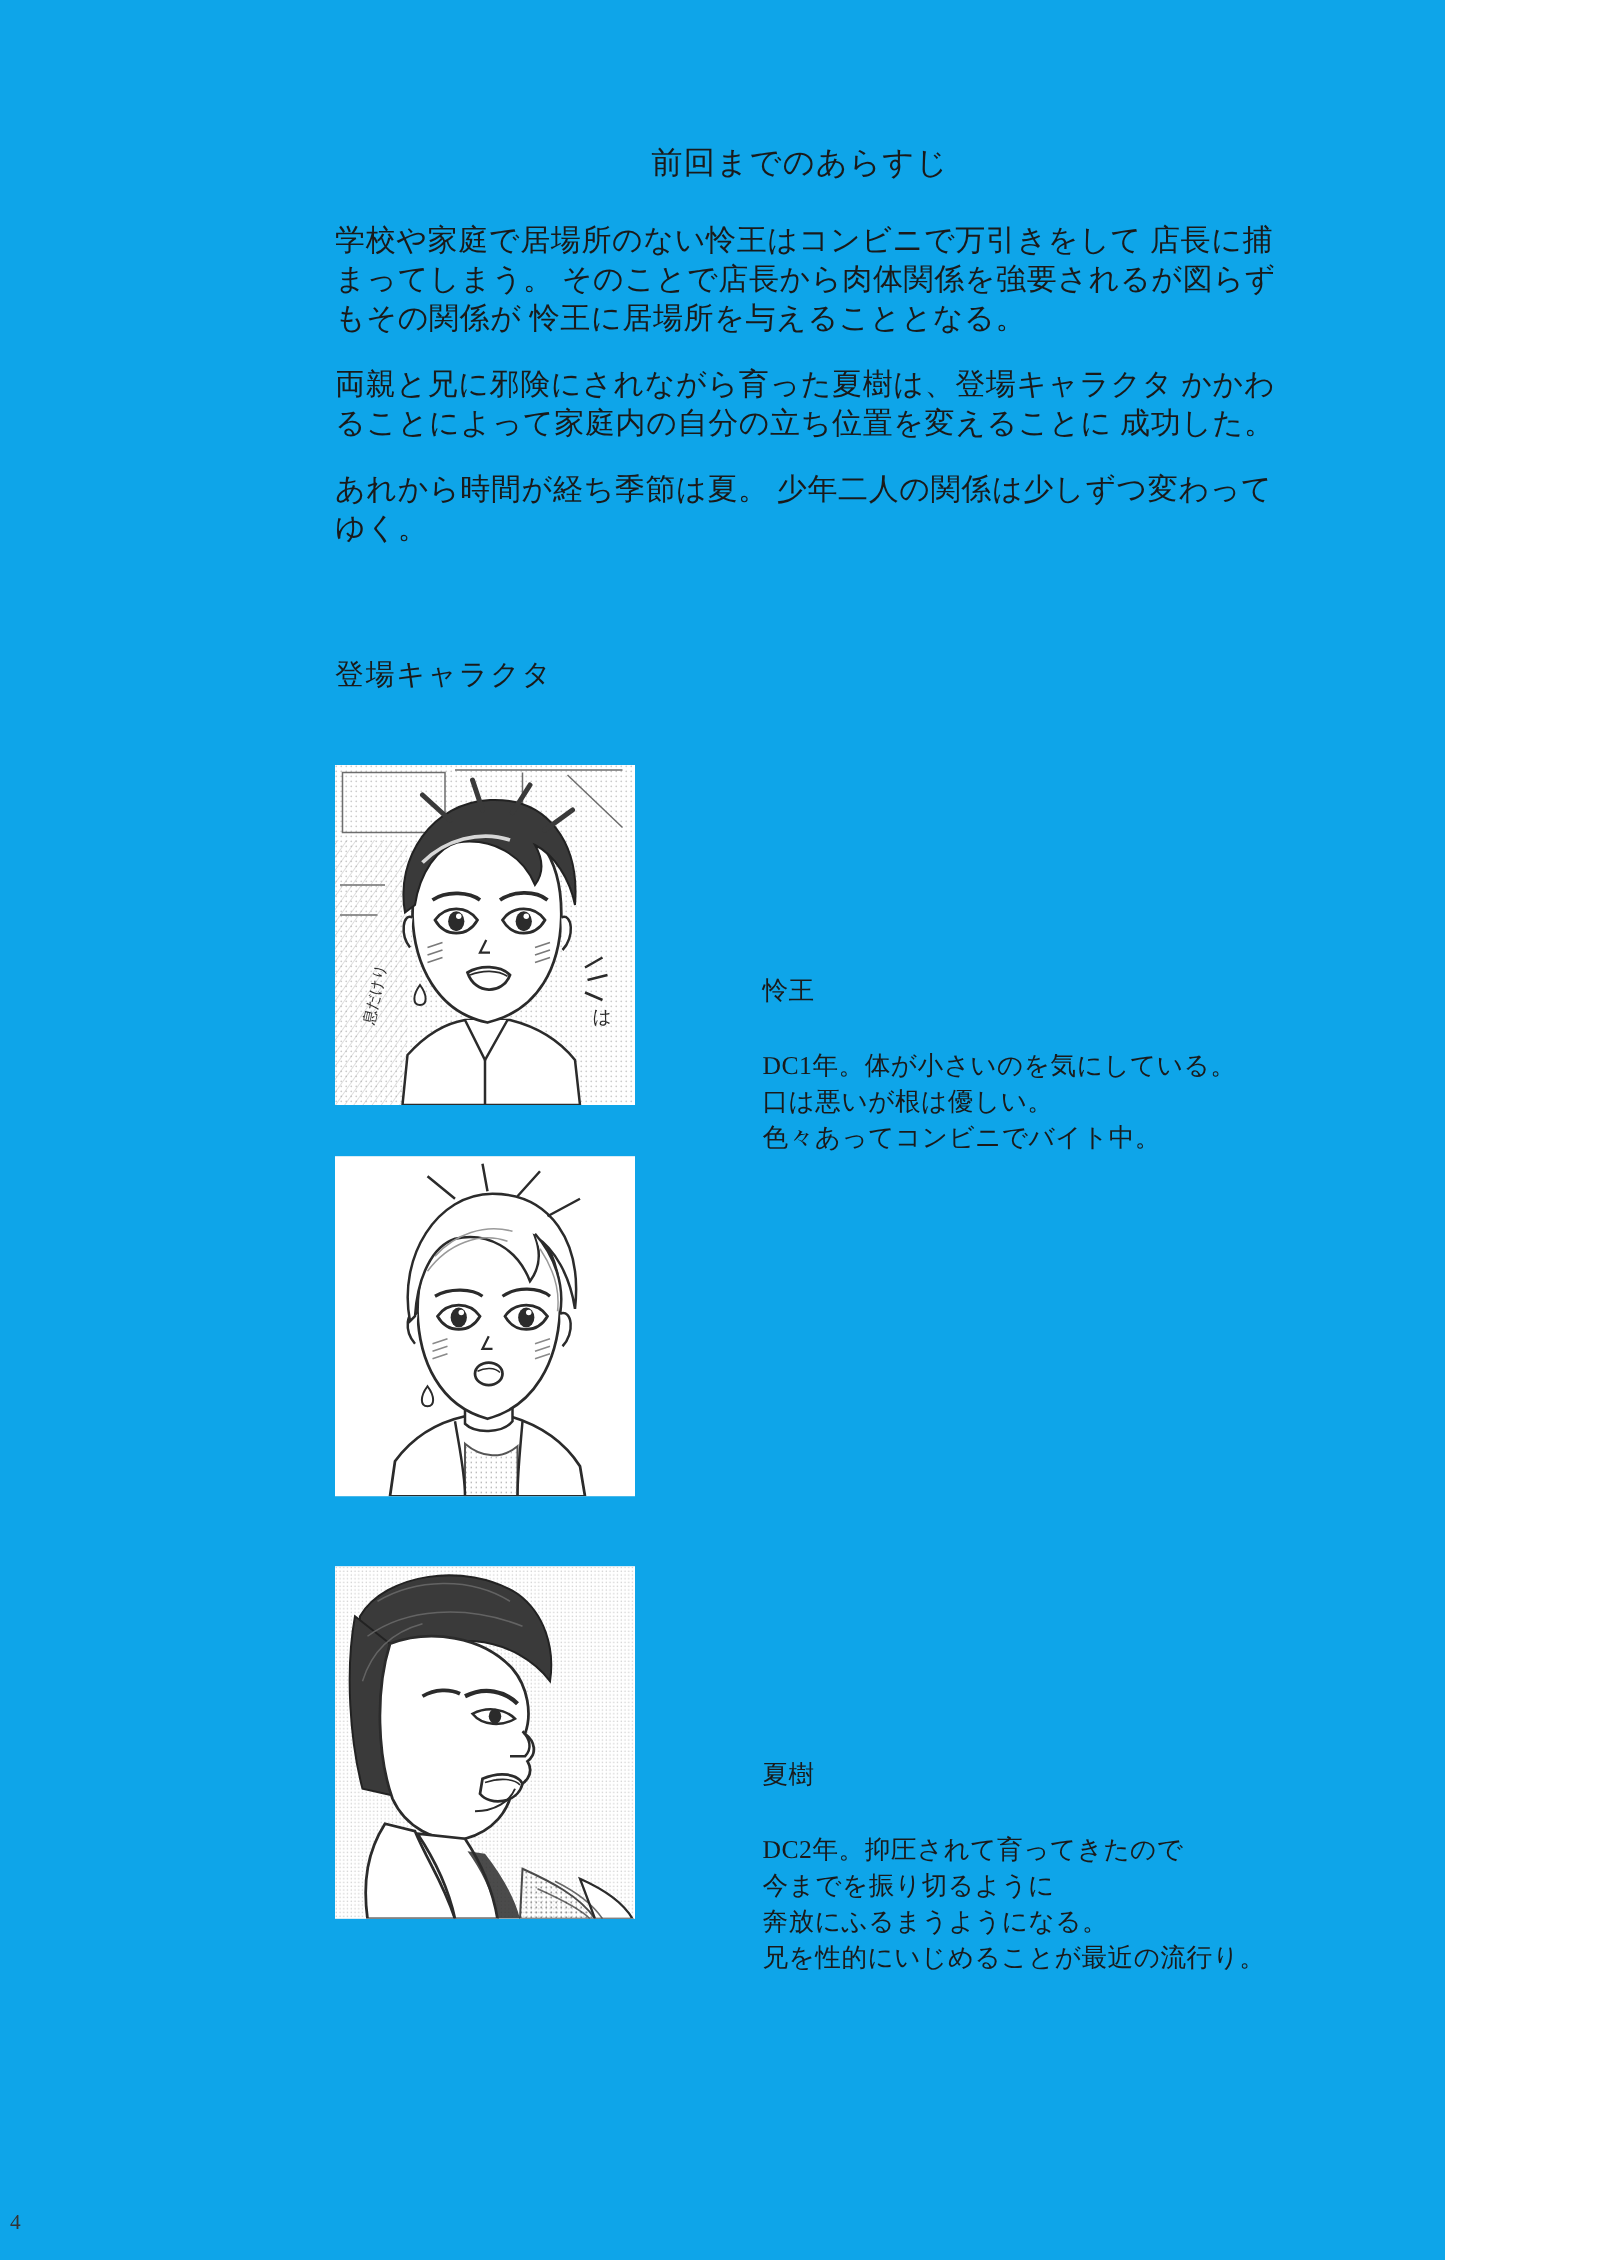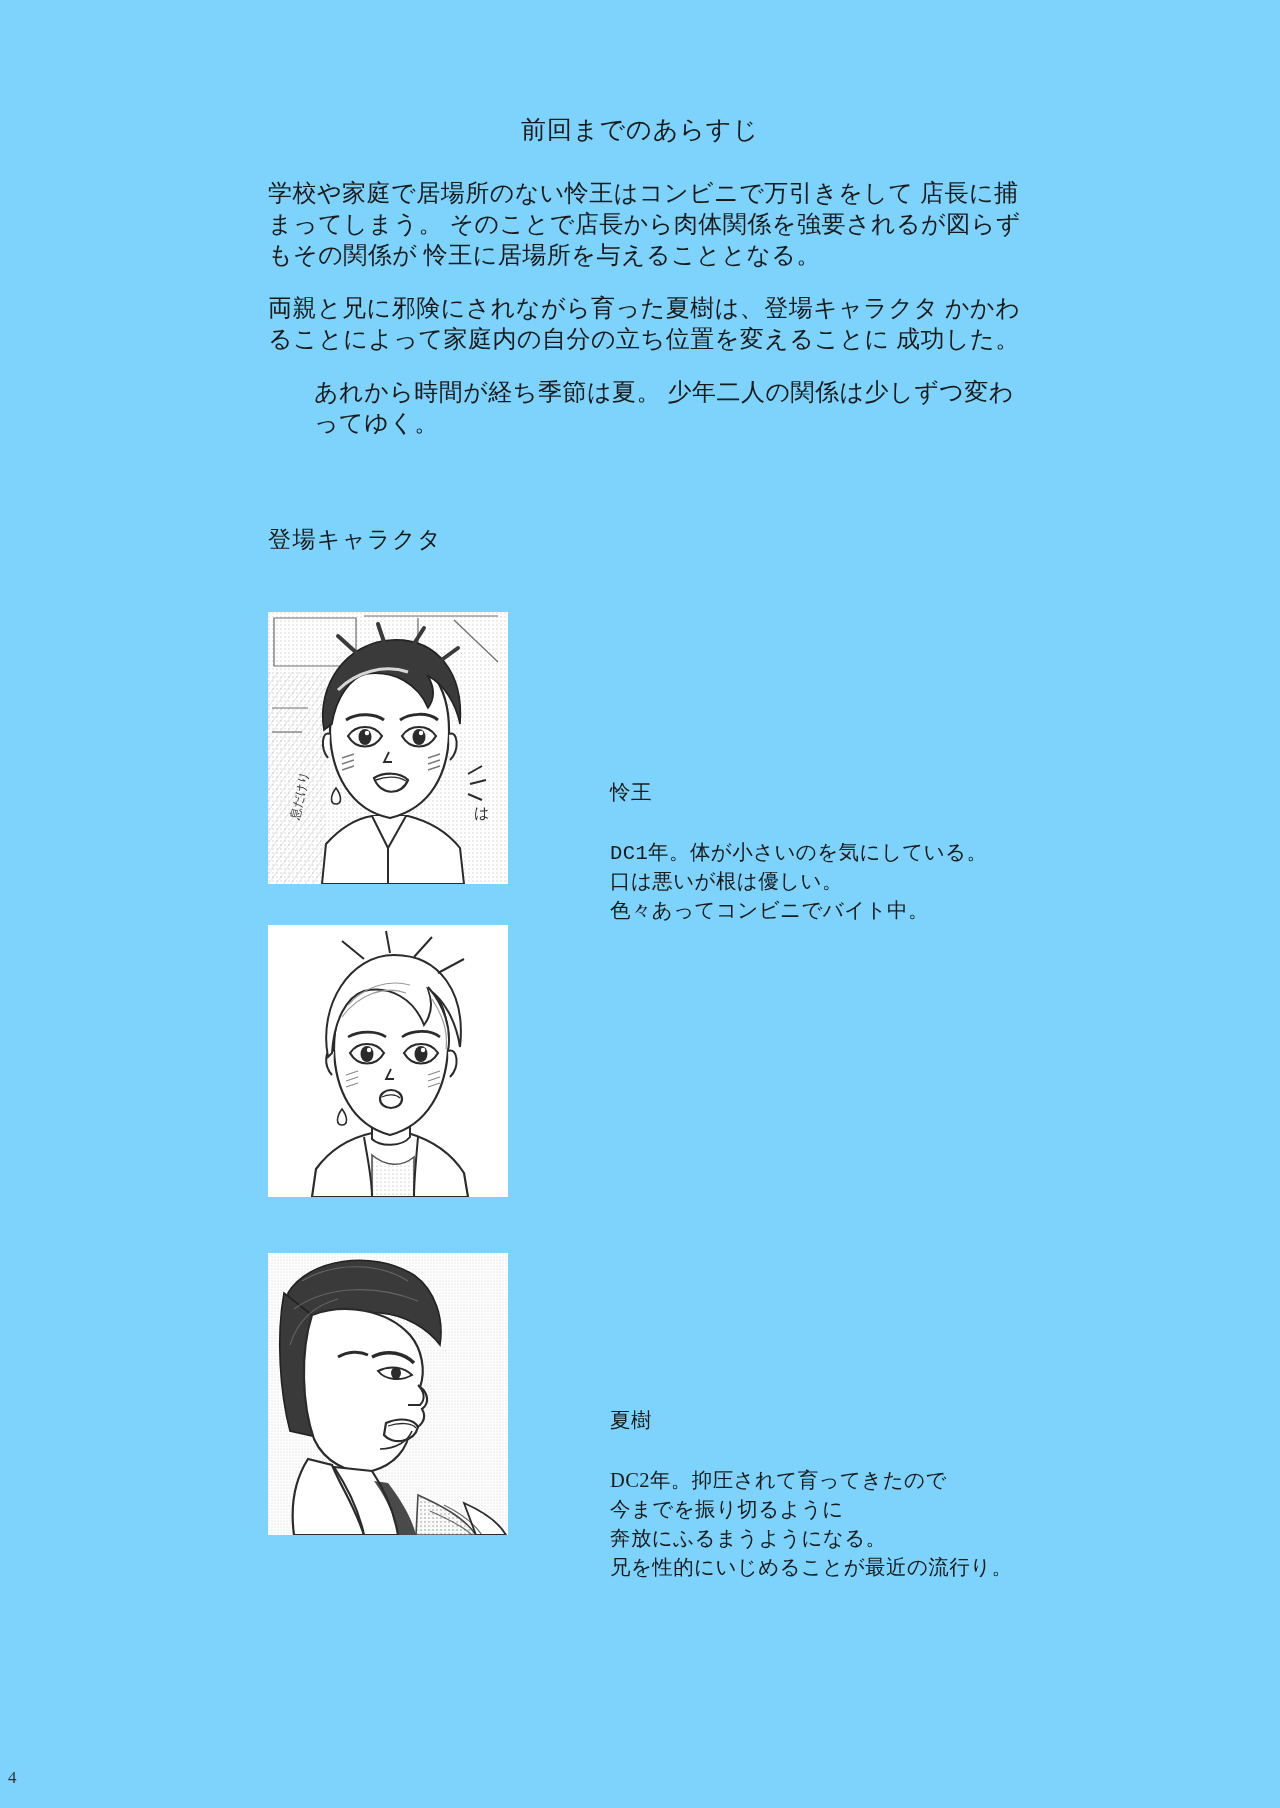--- a/index.html
+++ b/index.html
@@ -6,23 +6,23 @@
     margin: 0;
     padding: 0;
     background: #ffffff;
   }
   body {
     font-family: "Liberation Serif", "DejaVu Serif", serif;
     color: #1a1a1a;
   }
   .page {
     position: relative;
-    width: 1280px;
+    width: 1156px;
     height: 1808px;
-    background: #7dd3fc;
+    background: #0ea5e9;
     overflow: hidden;
   }
   .doc-title {
     position: absolute;
     top: 113px;
     left: 0;
     width: 1280px;
     text-align: center;
     font-size: 25px;
     letter-spacing: 1px;
@@ -34,21 +34,20 @@
     width: 760px;
     font-size: 24px;
     line-height: 31px;
     letter-spacing: 0.5px;
   }
   .synopsis p {
     margin: 0 0 22px 0;
   }
   .synopsis p:last-child {
     margin-bottom: 0;
-    margin-left: 46px;
   }
   .section-heading {
     position: absolute;
     top: 524px;
     left: 268px;
     font-size: 23px;
     letter-spacing: 1.5px;
   }
 
   .char-block {
@@ -72,21 +71,21 @@
   .char-3 .portrait { height: 282px; }
 
   .char-text {
     position: absolute;
     left: 342px;
     font-size: 20.5px;
     line-height: 29px;
     letter-spacing: 0.4px;
     white-space: pre-line;
   }
-  .char-1 .char-text { top: 138px; font-family: Liberation Mono, monospace; }
+  .char-1 .char-text { top: 138px; }
   .char-2 .char-text { top: 452px; }
 
   .char-name {
     display: block;
     margin-bottom: 2px;
   }
 
   .page-number {
     position: absolute;
     left: 8px;

